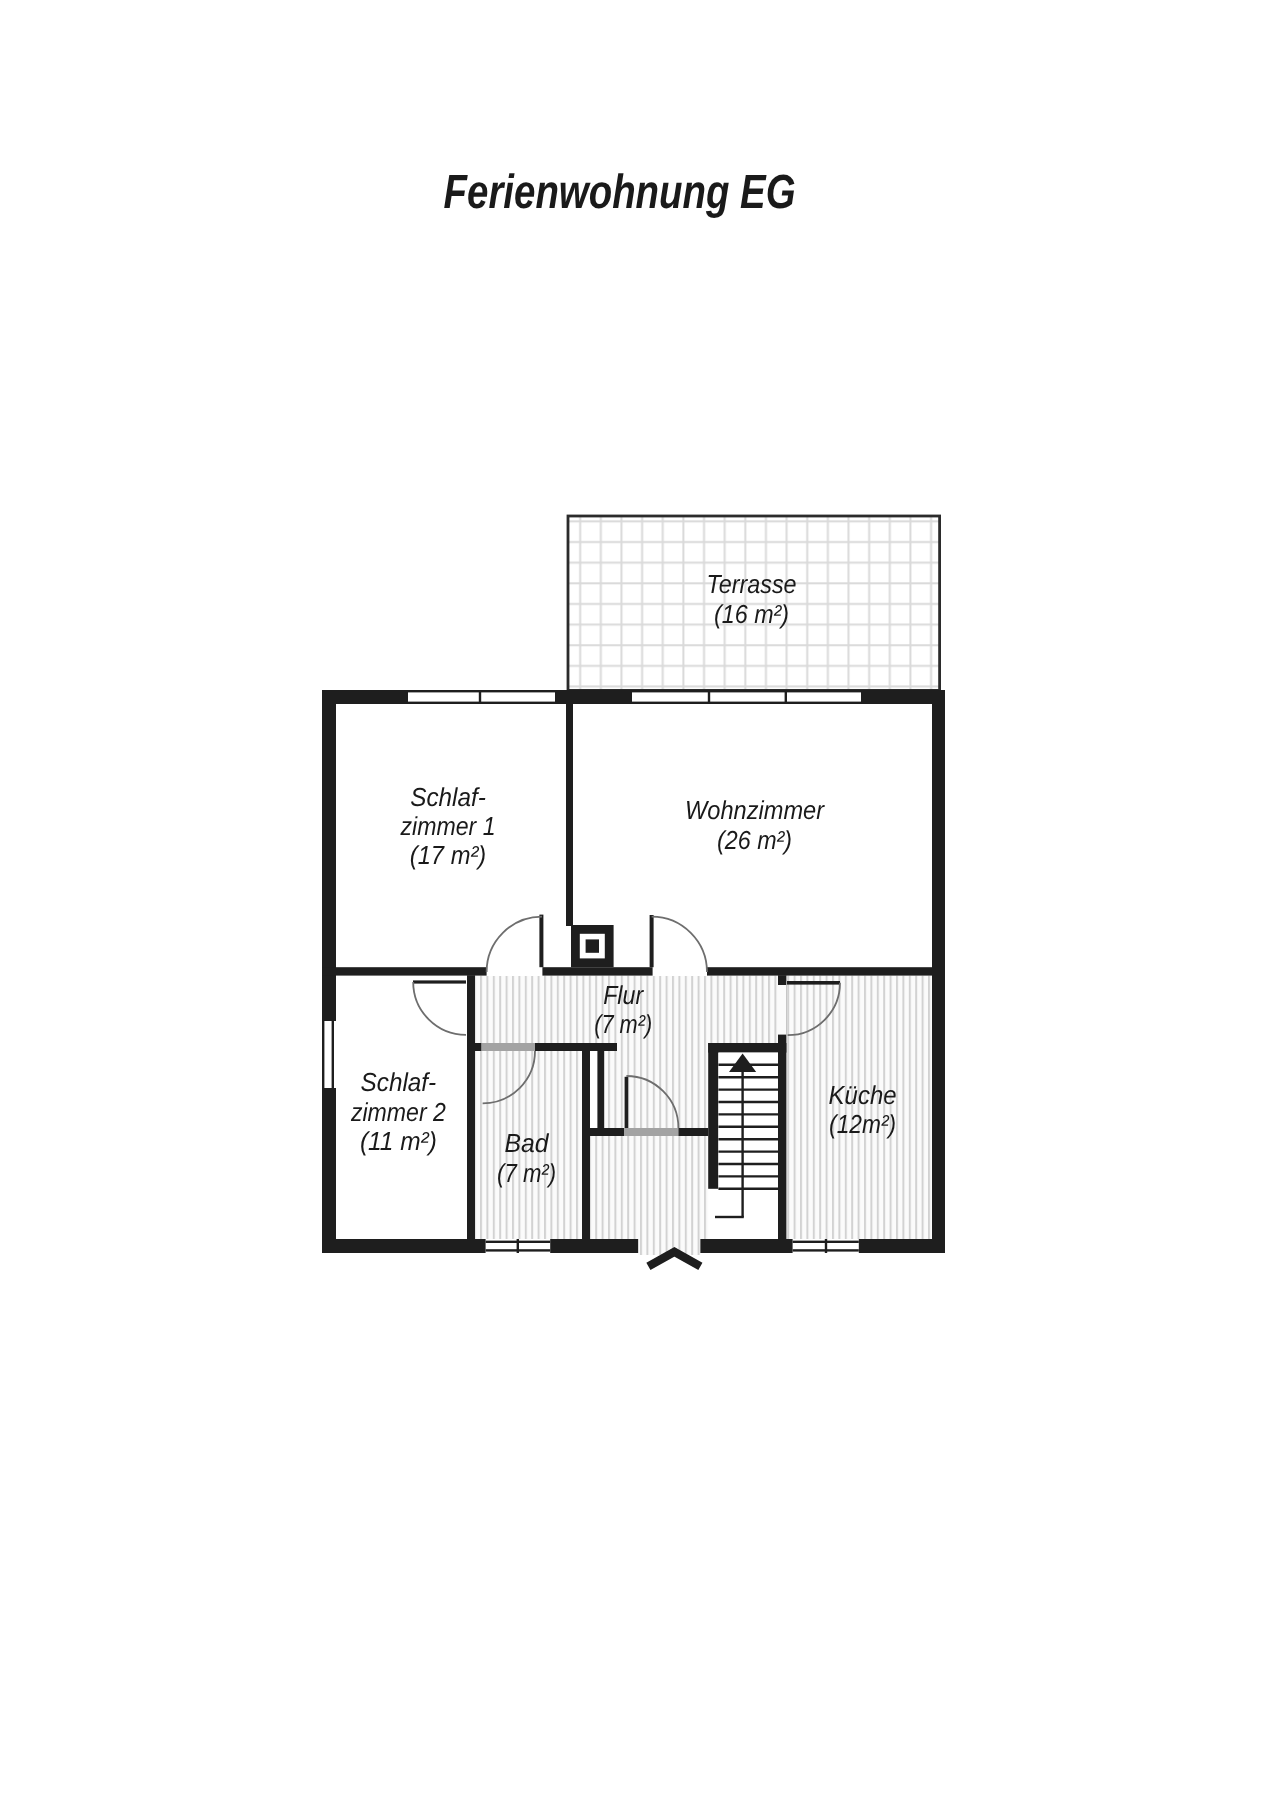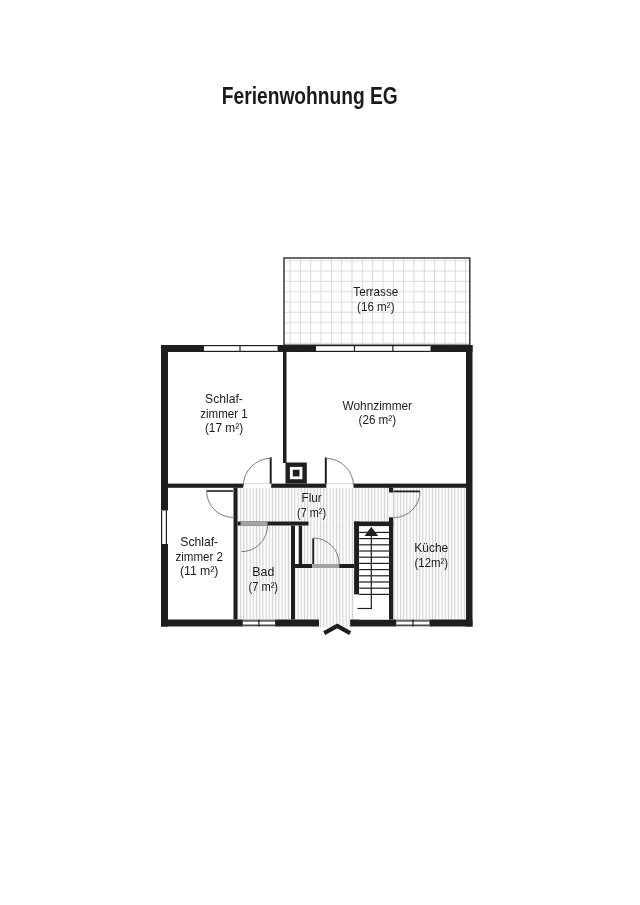--- a/index.html
+++ b/index.html
@@ -1,16 +1,16 @@
 <!DOCTYPE html>
 <html><head>
 <meta charset="utf-8">
 <style>
   html,body{margin:0;padding:0;background:#ffffff;}
-  #page{position:relative;width:640px;height:905px;background:#ffffff;overflow:hidden;}
+  #page{position:relative;width:640px;height:905px;background:#ffffff;overflow:hidden;font-style:italic;}
   svg text{font-family:"Liberation Sans",sans-serif;fill:#1a1a1a;}
 </style>
 </head>
 <body>
 <div id="page">
 <svg width="640" height="905" viewBox="0 0 640 905">
 <defs>
   <pattern id="hatch" width="3.2" height="8" patternUnits="userSpaceOnUse">
     <rect width="3.2" height="8" fill="#fbfbfb"></rect>
     <rect x="0" width="1" height="8" fill="#d2d2d2"></rect>

